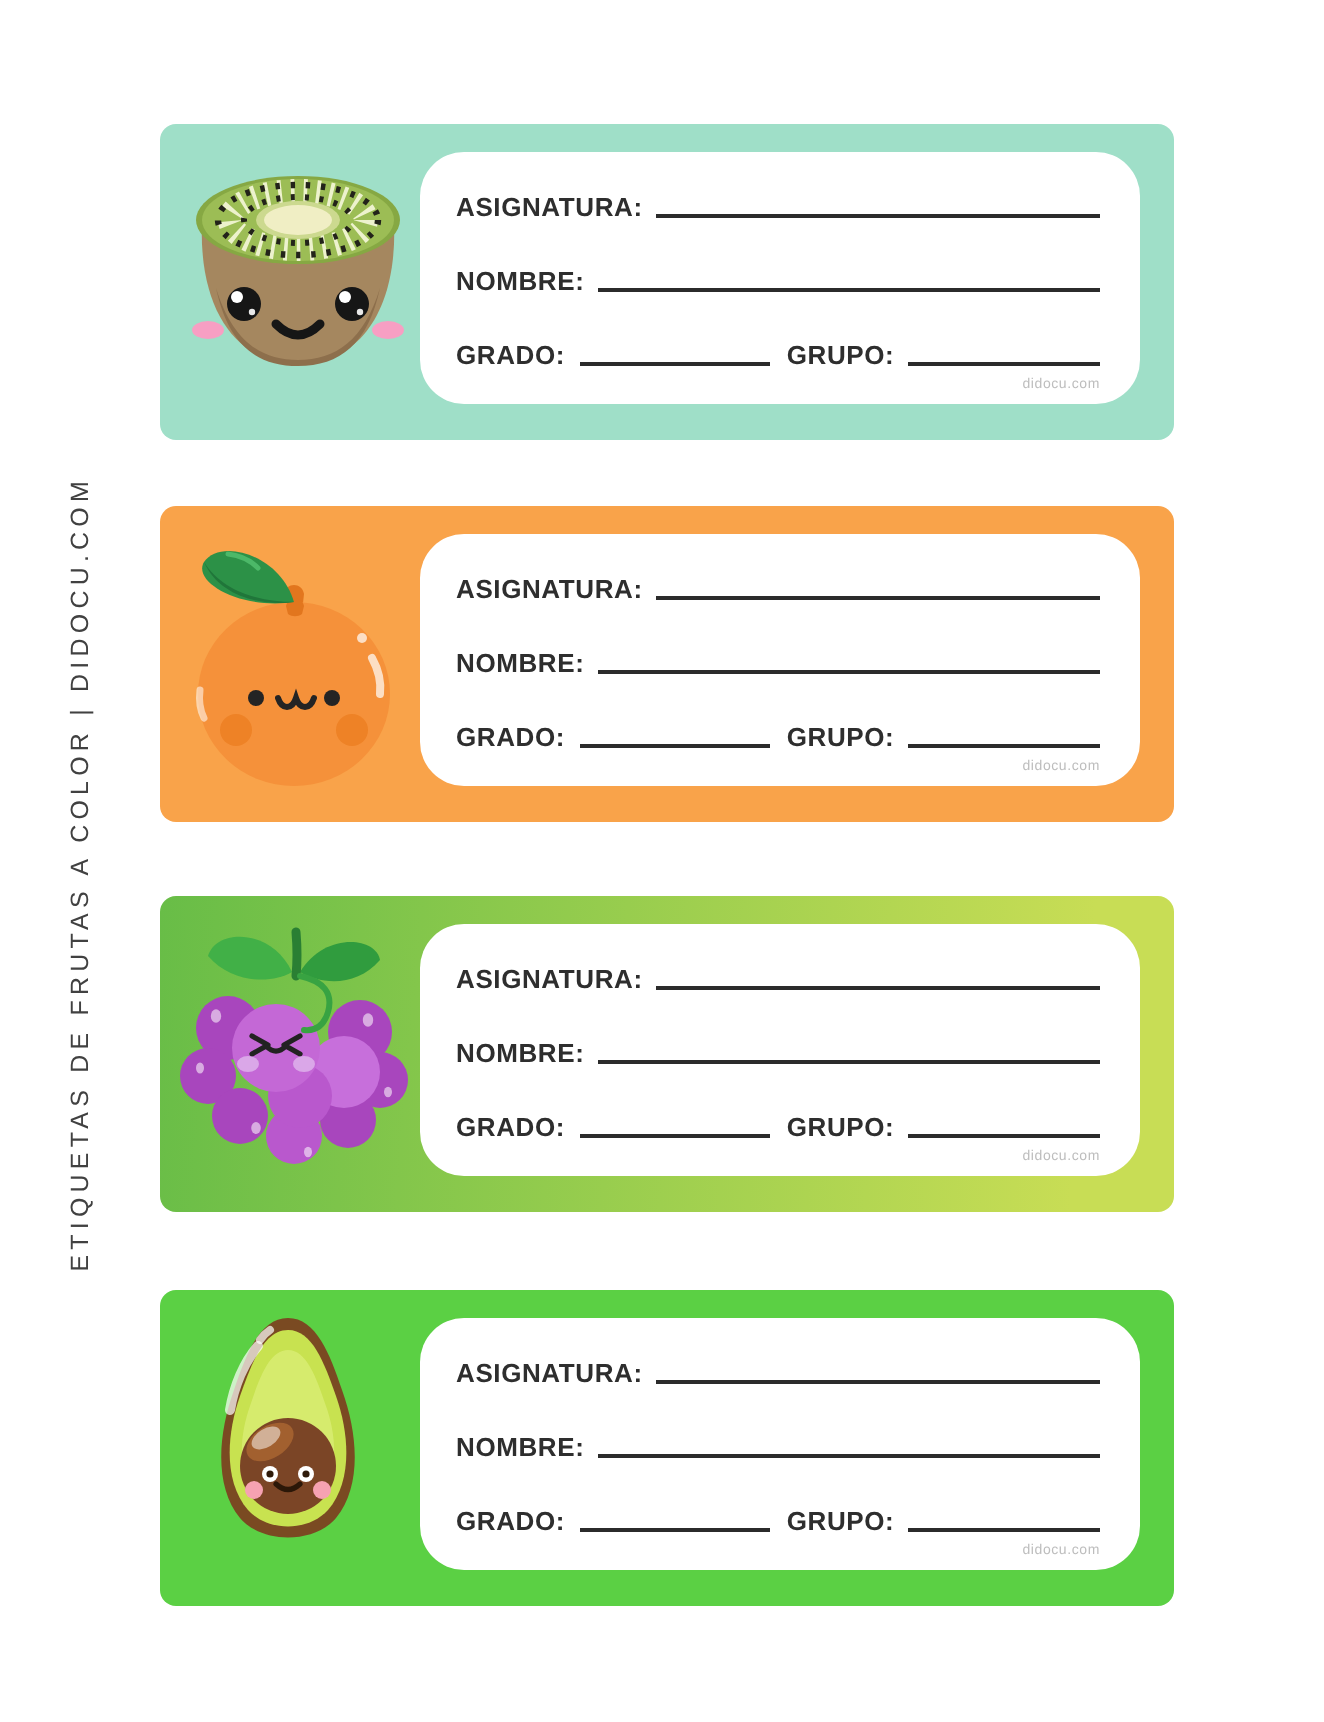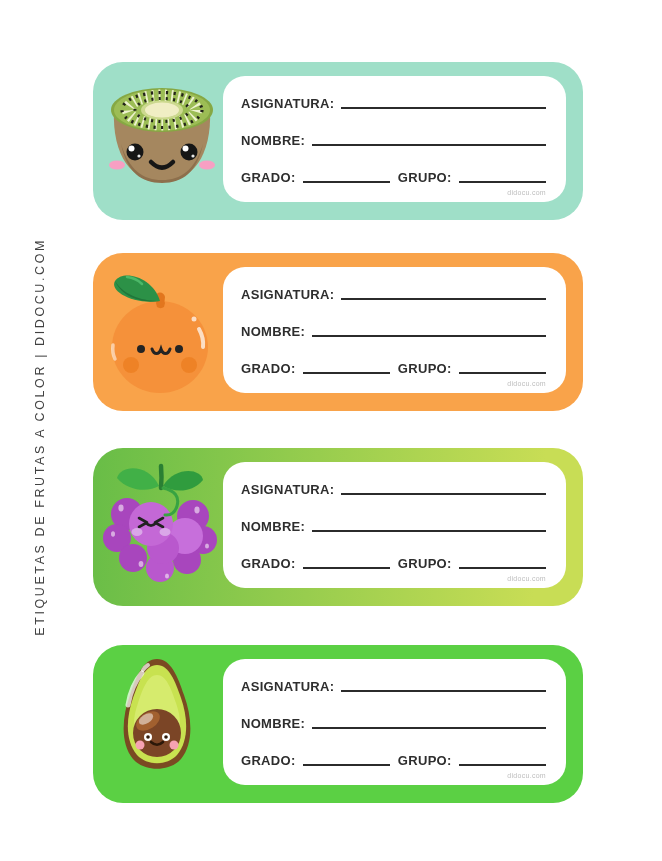--- a/index.html
+++ b/index.html
@@ -11,22 +11,23 @@
   
   .side-text{
     position:absolute;left:33px;top:238px;
     writing-mode:vertical-rl;transform:rotate(180deg);
     font-size:12.5px;letter-spacing:2.6px;color:#414141;
     white-space:nowrap;font-weight:400;
   }
 
   
   .card{
-    position:absolute;left:93px;width:490px;height:158px;
-    border-radius:30px;
+    position:absolute;left:80px;width:490px;height:158px;
+    border-radius:8px;
+    padding-left:17px;
   }
   .card-1{top:62px;}
   .card-2{top:253px;}
   .card-3{top:448px;}
   .card-4{top:645px;}
 
   .fruit{
     position:absolute;left:4px;top:4px;width:130px;height:150px;
   }
   .fruit svg{width:100%;height:100%;display:block;}

